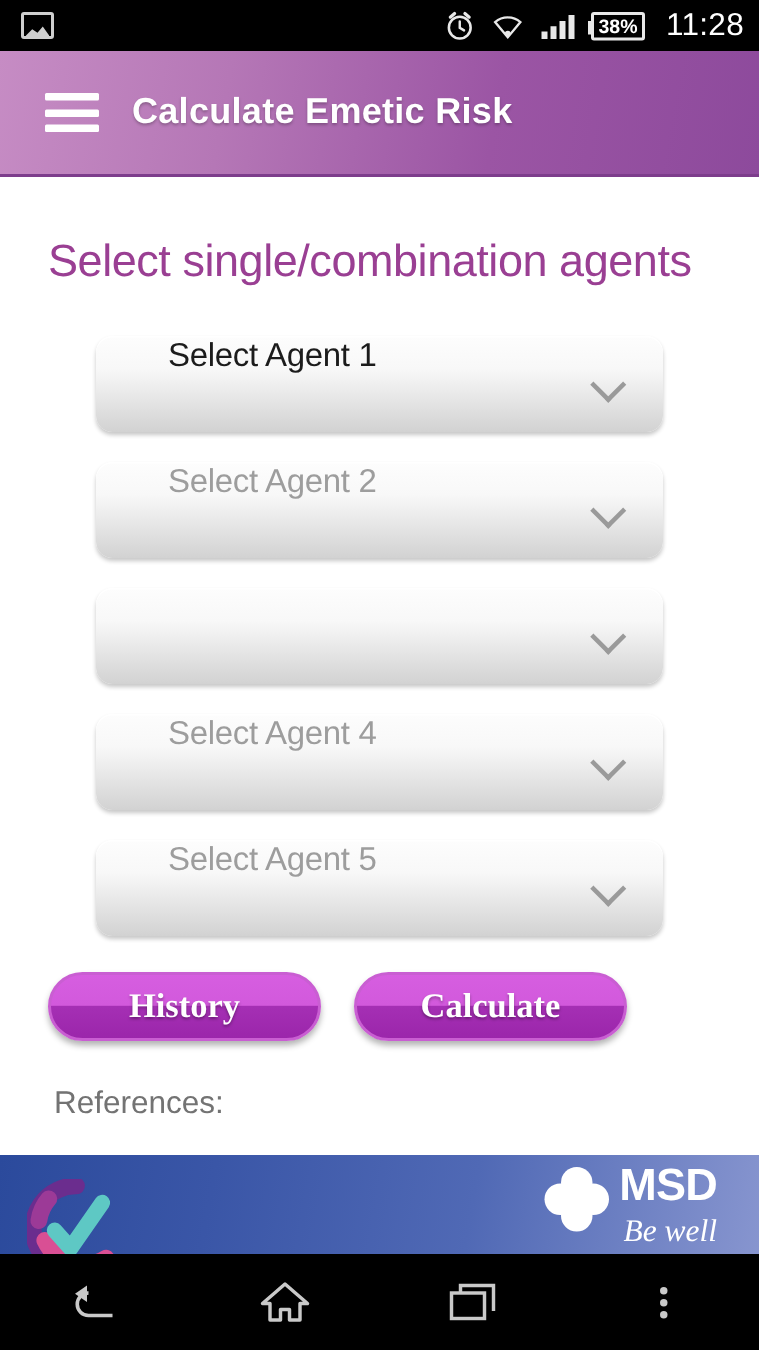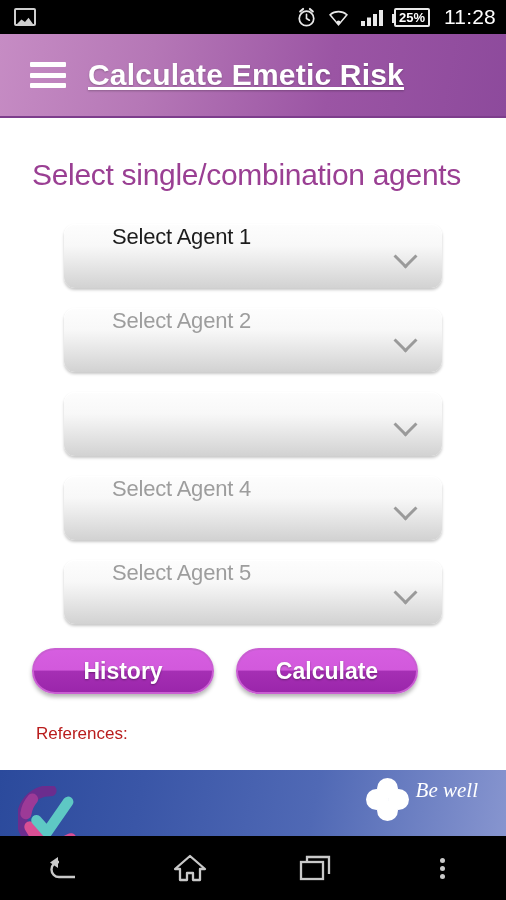--- a/index.html
+++ b/index.html
@@ -44,22 +44,22 @@
   .appbar {
     position:absolute; top:34px; left:0; width:506px; height:84px;
     background:linear-gradient(100deg,#c68cc4 0%, #b577b6 30%, #9b55a4 65%, #8d4a9c 100%);
     display:flex; align-items:center; padding-left:30px;
     border-bottom:2px solid #7d3d8c;
   }
   .hamburger { width:36px; height:26px; display:flex; flex-direction:column;
     justify-content:space-between; cursor:pointer; }
   .hamburger i { display:block; height:5px; background:#fff; border-radius:1px; }
   .appbar-title {
-    color:#fff; font-size:30px; font-weight:bold; margin-left:22px;
-    letter-spacing:.2px; text-shadow:0 1px 2px rgba(0,0,0,.25);text-decoration:underline;
+    color:#fff; font-size:24px; font-weight:bold; margin-left:22px;
+    letter-spacing:.2px; text-shadow:0 1px 2px rgba(0,0,0,.25);
   }
 
   
   .content { position:absolute; top:118px; left:0; width:506px; height:640px; background:#fff; }
   .page-title {
     color:#9a3f93; font-size:30px; margin:40px 0 0 32px; font-weight:normal;
     letter-spacing:-.3px;
   }
 
   .agent-list { margin-top:32px; }
@@ -81,34 +81,34 @@
     width:22px; height:22px;
   }
   .chev:before{
     content:""; position:absolute; left:3px; top:3px;
     width:14px; height:14px;
     border-right:3px solid #9a9a9a; border-bottom:3px solid #9a9a9a;
     transform:rotate(45deg);
   }
 
   
-  .actions { display:flex; gap:22px; padding:4px 0 16px 32px; }
+  .actions { display:flex; gap:22px; padding:4px 0 16px 32px;font-family:Liberation Serif, serif; }
   .pill {
     width:182px; height:46px; border-radius:24px;
     background:linear-gradient(180deg,#d65ee0 0%, #d259dc 48%, #a52fb4 50%, #9b26ab 100%);
     border:2px solid #c95ed2;
     box-shadow:0 3px 4px rgba(0,0,0,.30);
     color:#fff; font-size:23px; font-weight:bold;
     display:flex; align-items:center; justify-content:center;
     text-shadow:0 1px 2px rgba(0,0,0,.35);
     cursor:pointer;
   }
 
   .refs {
-    margin:14px 0 0 36px; font-size:17px; color:#b91c1c;
+    margin:14px 0 0 36px; font-size:21px; color:#737373;
   }
 
   
   .banner {
     position:absolute; left:0; bottom:64px; width:506px; height:66px;
     background:linear-gradient(100deg,#2b4a9c 0%, #3a56a7 28%, #5069b5 62%, #8795cf 100%);
     overflow:hidden;
   }
   .msd { position:absolute; right:28px; top:6px; display:flex; align-items:flex-start; }
   .msd-mark { position:relative; width:44px; height:44px; margin-top:2px; }
@@ -161,21 +161,21 @@
         <path d="M12 17.2 L3.2 6.6 a13.6 13.6 0 0 1 17.6 0 Z" fill="none" stroke="#e8e8e8" stroke-width="1.6"></path>
         <circle cx="12" cy="14.6" r="2" fill="#e8e8e8"></circle>
       </svg>
       <svg width="24" height="19" viewBox="0 0 24 19">
         <rect x="1" y="13" width="4" height="5" fill="#e8e8e8"></rect>
         <rect x="7" y="9.5" width="4" height="8.5" fill="#e8e8e8"></rect>
         <rect x="13" y="6" width="4" height="12" fill="#e8e8e8"></rect>
         <rect x="19" y="2" width="4" height="16" fill="#e8e8e8"></rect>
       </svg>
       <div class="batt">
-        <span>25%</span>
+        <span>38%</span>
       </div>
       <div class="sb-time">11:28</div>
     </div>
   </div>
 
   <div class="appbar">
     <div class="hamburger">
       <i></i>
         <i></i>
         <i></i>
@@ -224,20 +224,21 @@
   <div class="banner">
     <div class="msd">
       <div class="msd-mark">
         <i></i>
           <i></i>
           <i></i>
           <i></i>
           <u></u>
       </div>
       <div class="msd-text">
+        <div class="msd-name">MSD</div>
         <div class="msd-tag">Be well</div>
       </div>
     </div>
   </div>
 
   <svg class="circle-logo" viewBox="0 0 100 100">
     <path d="M50 7 a43 43 0 1 0 30 73" fill="none" stroke="#6b2d8e" stroke-width="17" stroke-linecap="round"></path>
     <path d="M50 7 a43 43 0 0 1 30 73" fill="none" stroke="#7a2f92" stroke-width="17" stroke-linecap="round" opacity="0"></path>
     <path d="M18 62 a43 43 0 0 0 62 18" fill="none" stroke="#d94f94" stroke-width="17" stroke-linecap="round"></path>
     <path d="M12 42 a43 43 0 0 1 10 -22" fill="none" stroke="#9c3a97" stroke-width="17" stroke-linecap="round"></path>

